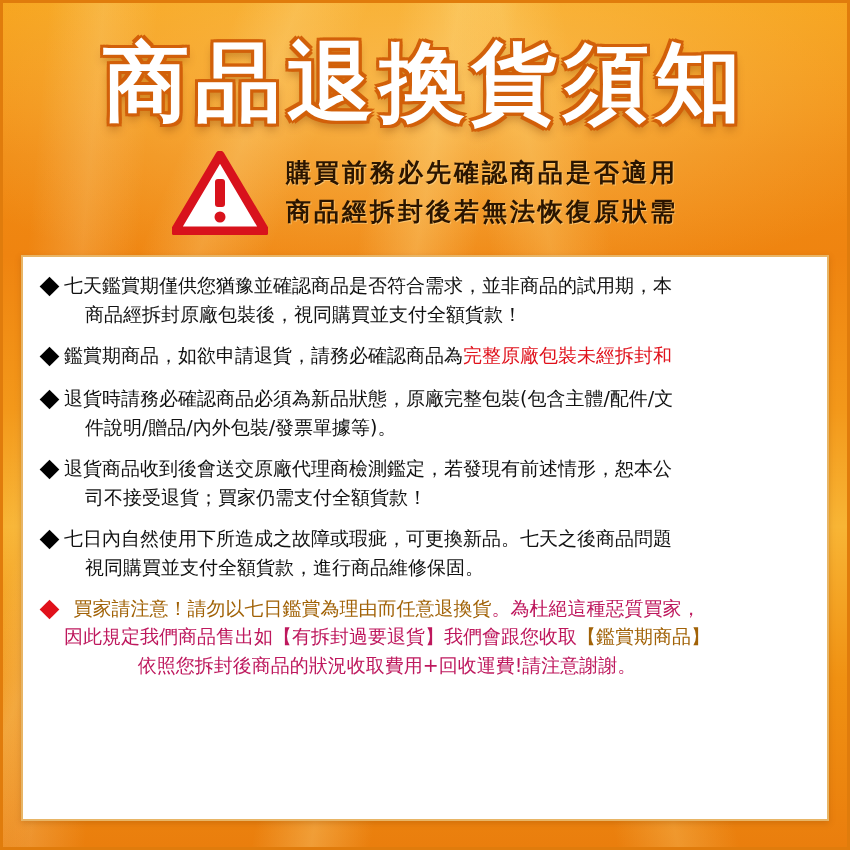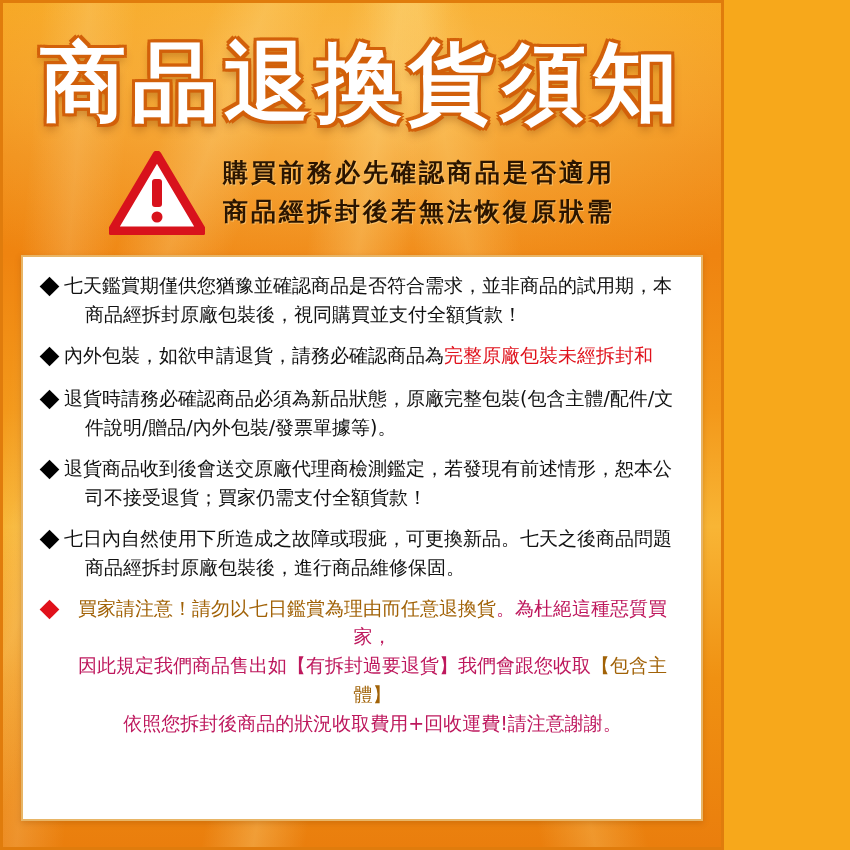--- a/index.html
+++ b/index.html
@@ -9,21 +9,21 @@
   body {
     width: 850px;
     height: 850px;
     overflow: hidden;
     font-family: "Liberation Sans", sans-serif;
     background: #f7a81b;
   }
 
   .poster {
     position: relative;
-    width: 724px;
+    width: 850px;
     height: 850px;
     box-sizing: border-box;
     background:
       radial-gradient(ellipse 780px 300px at 50% 10%, rgba(255,214,120,0.55) 0%, rgba(255,170,40,0.0) 70%),
       linear-gradient(180deg, #f6a21a 0%, #f08a12 18%, #ef8410 30%, #f3981a 48%, #f8b535 62%, #f09112 80%, #ea7e0d 100%);
     border: 3px solid #e07c0c;
     overflow: hidden;
   }
 
   
@@ -166,21 +166,21 @@
       <span class="diamond">◆</span>
       <div class="item-text">
         <span class="line">七天鑑賞期僅供您猶豫並確認商品是否符合需求，並非商品的試用期，本</span>
         <span class="indent">商品經拆封原廠包裝後，視同購買並支付全額貨款！</span>
       </div>
     </div>
 
     <div class="item">
       <span class="diamond">◆</span>
       <div class="item-text">
-        <span class="line"><span>內外包裝，如欲申請退貨，請務必確認商品為</span><span class="hl">完整原廠包裝未經拆封和</span></span>
+        <span class="line"><span>鑑賞期商品，如欲申請退貨，請務必確認商品為</span><span class="hl">完整原廠包裝未經拆封和</span></span>
       </div>
     </div>
 
     <div class="item">
       <span class="diamond">◆</span>
       <div class="item-text">
         <span class="line">退貨時請務必確認商品必須為新品狀態，原廠完整包裝(包含主體/配件/文</span>
         <span class="indent">件說明/贈品/內外包裝/發票單據等)。</span>
       </div>
     </div>
@@ -190,27 +190,27 @@
       <div class="item-text">
         <span class="line">退貨商品收到後會送交原廠代理商檢測鑑定，若發現有前述情形，恕本公</span>
         <span class="indent">司不接受退貨；買家仍需支付全額貨款！</span>
       </div>
     </div>
 
     <div class="item">
       <span class="diamond">◆</span>
       <div class="item-text">
         <span class="line">七日內自然使用下所造成之故障或瑕疵，可更換新品。七天之後商品問題</span>
-        <span class="indent">商品經拆封原廠包裝後，進行商品維修保固。</span>
+        <span class="indent">視同購買並支付全額貨款，進行商品維修保固。</span>
       </div>
     </div>
 
     <div class="item last">
       <span class="diamond">◆</span>
       <div class="item-text">
         <span class="line"><span class="red">買家請注意！請勿以七日鑑賞為理由而任意退換貨</span><span class="l1">。為杜絕這種惡質買家，</span></span>
-        <span class="line"><span class="l1">因此規定我們商品售出如【有拆封過要退貨】我們會跟您收取</span><span class="red">【包含主體】</span></span>
+        <span class="line"><span class="l1">因此規定我們商品售出如【有拆封過要退貨】我們會跟您收取</span><span class="red">【鑑賞期商品】</span></span>
         <span class="line l1">依照您拆封後商品的狀況收取費用+回收運費!請注意謝謝。</span>
       </div>
     </div>
 
   </div>
 </div>
 
 </body></html>

